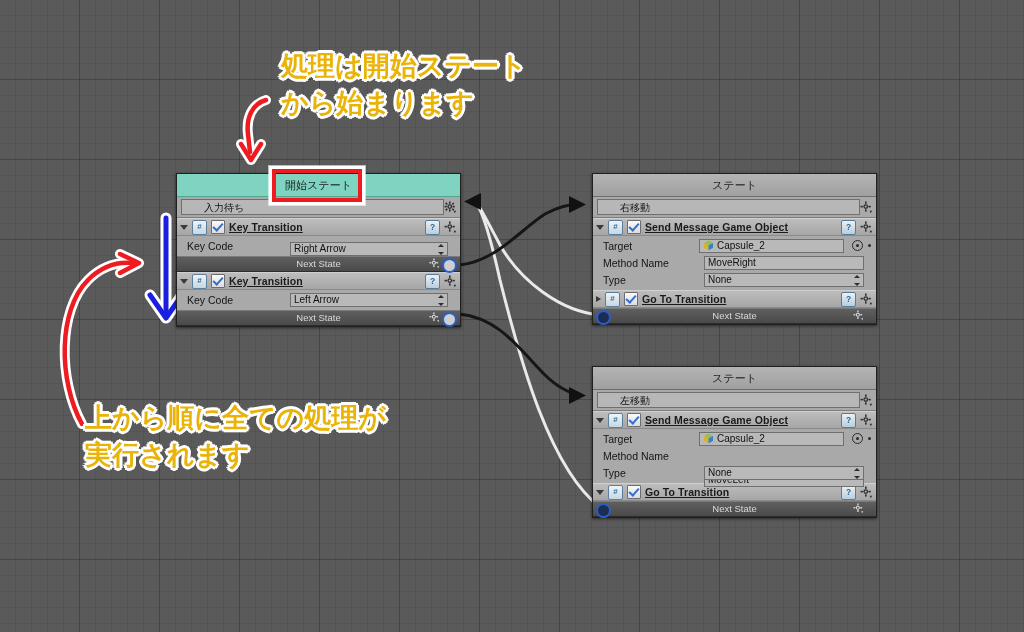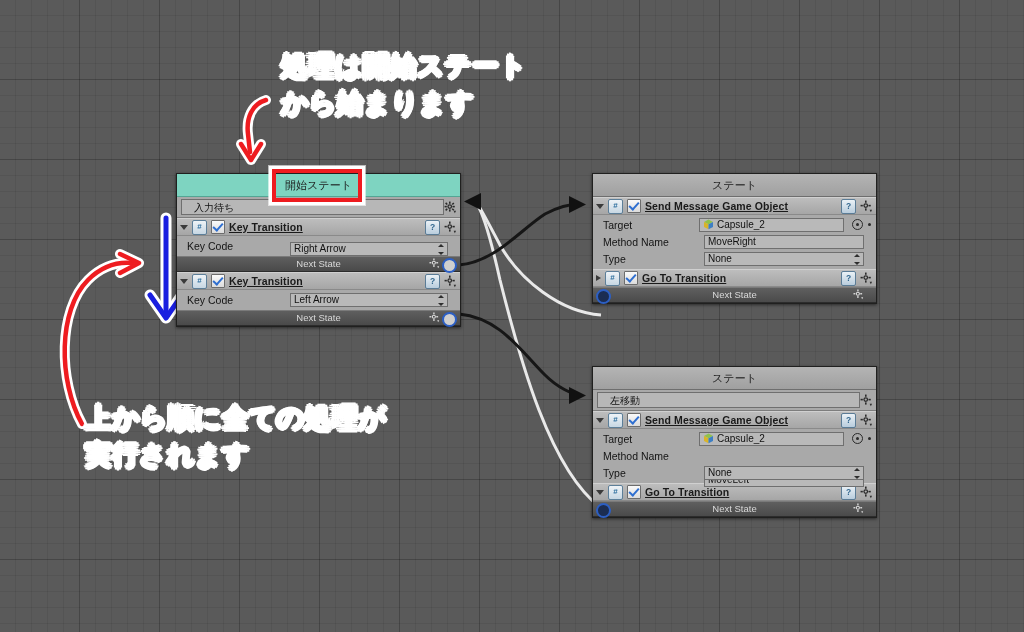--- a/index.html
+++ b/index.html
@@ -41,21 +41,21 @@
     background:#7ed4c1;color:#1c1c1c;border-bottom:1px solid #54a594;
   }
   .name-row{
     height:21px;display:flex;align-items:center;
     background:#a9a9a9;padding:2px 3px 2px 4px;box-sizing:border-box;
     border-bottom:1px solid #7d7d7d;
   }
   .name-field{
     flex:1;height:16px;line-height:16px;
     background:#b7b7b7;border:1px solid #6f6f6f;
-    font-size:10px;color:#111;padding:0 12px;box-sizing:border-box;
+    font-size:10px;color:#111;padding:0 22px;box-sizing:border-box;
     overflow:hidden;white-space:nowrap;
   }
   .comp-head{
     height:18px;display:flex;align-items:center;gap:4px;
     background:linear-gradient(to bottom,#bdbdbd,#a6a6a6);
     border-top:1px solid #d0d0d0;border-bottom:1px solid #8a8a8a;
     padding:0 3px;box-sizing:border-box;
   }
   .comp-head .ttl{
     font-size:10.5px;font-weight:bold;color:#1a1a1a;flex:1;
@@ -154,21 +154,21 @@
   .port.left{left:3px;}
 
   
   .red-box{
     position:absolute;border:4px solid #ee1c20;
     box-shadow:0 0 0 3px #ffffff, 0 0 0 4px rgba(255,255,255,.6);
     box-sizing:border-box;background:transparent;
   }
   
   .ann{
-    position:absolute;color:#ffffff;font-weight:normal;
+    position:absolute;color:#eab308;font-weight:bold;
     font-size:27px;line-height:1.38;white-space:pre;
     -webkit-text-stroke:0px;
     text-shadow:
       2px 0 #fff,-2px 0 #fff,0 2px #fff,0 -2px #fff,
       2px 2px #fff,-2px 2px #fff,2px -2px #fff,-2px -2px #fff,
       3px 0 #fff,-3px 0 #fff,0 3px #fff,0 -3px #fff;
   }
 </style>
 </head>
 <body>
@@ -350,20 +350,36 @@
       <path d="M10.4,10.5 l2.6,0 l-1.3,2.6 z" fill="#dedede"></path>
         </svg>
     </span>
     <span class="port right"></span>
   </div>
 </div>
 
 <div class="node" style="left:592px;top:173px;width:285px;">
   <div class="node-title">ステート</div>
 
+  <div class="name-row">
+    <div class="name-field">右移動</div>
+    <span class="gear">
+      <svg viewBox="0 0 14 14" width="13" height="13">
+          <g fill="#2b2b2b">
+        <circle cx="6.2" cy="6" r="2.6"></circle>
+        <rect x="5.4" y="0.6" width="1.7" height="2.4"></rect>
+            <rect x="5.4" y="9" width="1.7" height="2.4"></rect>
+        <rect x="0.6" y="5.2" width="2.4" height="1.7"></rect>
+            <rect x="9.2" y="5.2" width="2.4" height="1.7"></rect>
+      </g>
+          <circle cx="6.2" cy="6" r="1.25" fill="#a9a9a9"></circle>
+      <path d="M10.4,10.5 l2.6,0 l-1.3,2.6 z" fill="#2b2b2b"></path>
+        </svg>
+    </span>
+  </div>
 
   <div class="comp-head">
     <span class="tri down"></span>
     <span class="cs-ico">#</span>
     <span class="cbx"></span>
     <span class="ttl">Send Message Game Object</span>
     <span class="help-ico">?</span>
     <span class="gear">
       <svg viewBox="0 0 14 14" width="13" height="13">
           <g fill="#2b2b2b">

